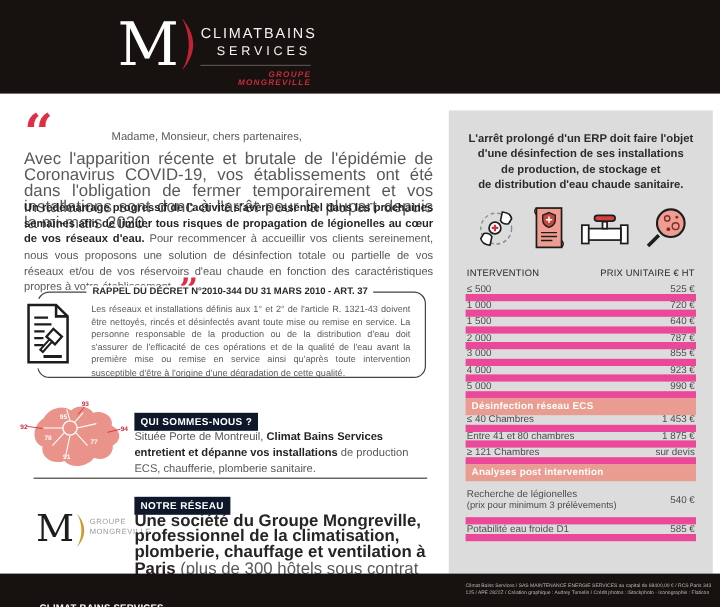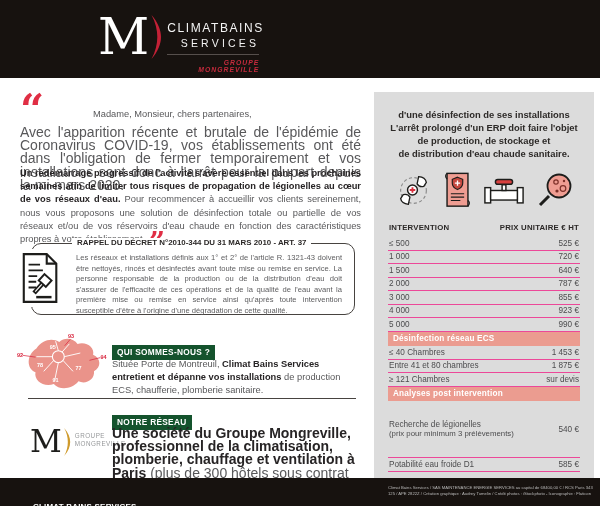--- a/index.html
+++ b/index.html
@@ -31,44 +31,44 @@
           border:1.5px solid #474340;border-radius:10px;}
   .decree-title{position:absolute;left:40px;top:-6px;background:#fff;padding:0 5px;
                 font-size:7.9px;font-weight:bold;color:#2b2827;white-space:nowrap;}
   .decree-icon{position:absolute;left:-16px;top:5px;width:50px;height:58px;background:#fff;
                display:flex;align-items:center;justify-content:center;}
   .decree-body{position:absolute;left:44px;top:9px;width:266px;font-size:7.6px;line-height:10.6px;
                color:#5c5c5e;text-align:justify;}
   
   .map{position:absolute;left:16px;top:332px;width:92px;height:64px;}
   .map text{font-family:"Liberation Sans",sans-serif;font-weight:bold;}
-  .badge{display:inline-block;background:#14532d;color:#fff;font-weight:bold;font-size:8.3px;
+  .badge{display:inline-block;background:#0f172a;color:#fff;font-weight:bold;font-size:8.3px;
          padding:2px 5px 2.5px;letter-spacing:0.3px;}
   .about-badge{position:absolute;left:112px;top:341px;}
   .about-text{position:absolute;left:112px;top:358px;width:252px;font-size:9.3px;line-height:13.2px;}
   .divider{position:absolute;left:28px;top:398px;width:328px;height:1px;background:#474340;}
   .net-badge{position:absolute;left:112px;top:411px;}
   .net-text{position:absolute;left:112px;top:427px;width:254px;font-size:14px;line-height:13.2px;}
   .gm-logo{position:absolute;left:30px;top:424px;display:flex;align-items:flex-start;}
   .gm-m{font-family:"DejaVu Serif",serif;font-size:31px;line-height:34px;color:#1d1d1b;}
   .gm-swoosh{margin:4px 1px 0 1px;}
   .gm-text{margin-left:3px;margin-top:8px;font-size:6.3px;letter-spacing:0.5px;color:#96989a;line-height:7.5px;}
   
   .panel{position:absolute;left:374px;top:92px;width:220px;height:386px;background:#dcdcdc;}
   .panel-head{margin:16px 12px 0;text-align:center;font-weight:bold;font-size:9.4px;
               line-height:13px;color:#2d2a28;}
   .icons{display:flex;justify-content:center;align-items:center;gap:11px;margin-top:10px;height:40px;}
   .tbl{margin:11px 14px 0;}
-  .thead{display:flex;justify-content:space-between;font-weight:bold;font-size:7.8px;
+  .thead{display:flex;justify-content:space-between;font-weight:normal;font-size:7.8px;
          color:#2b2827;padding:2px 1px 5px;letter-spacing:0.2px;}
   .tsec{background:#eb9c90;color:#fff;font-weight:bold;font-size:8.2px;padding:2.5px 5px 3px;
         letter-spacing:0.2px;}
   .trow{display:flex;justify-content:space-between;align-items:center;height:13.5px;
-        border-bottom:1px solid #ec4899;font-size:8.2px;color:#4c4c4e;padding:0 1px;box-sizing:border-box;}
-  .trow.two{height:auto;padding:19px 1px;}
+        border-bottom:6px solid #ec4899;font-size:8.2px;color:#4c4c4e;padding:0 1px;box-sizing:border-box;}
+  .trow.two{height:auto;padding:6px 1px;}
   .tsub{display:block;font-size:7.8px;line-height:9px;}
   .tprice{white-space:nowrap;}
   
   .ftr{position:absolute;left:0;top:478px;width:600px;height:28px;background:#17120f;color:#fff;}
   .ftr-co{position:absolute;left:33px;top:4px;font-weight:bold;font-size:8px;letter-spacing:0.2px;margin-top:20px;}
   .ftr-addr{position:absolute;left:33px;top:14.5px;font-size:7.8px;color:#e9e9e9;white-space:nowrap;}
   .ftr-addr .b{font-weight:bold;color:#fff;}
   .ftr-legal{position:absolute;left:388px;top:7px;width:206px;font-size:4.2px;line-height:6px;
              color:#b9b9b9;white-space:nowrap;overflow:hidden;}
 </style>
@@ -150,22 +150,22 @@
       <div>GROUPE</div>
       <div>MONGREVILLE</div>
     </div>
   </div>
   <div class="net-text">
     <span class="b">Une société du Groupe Mongreville, professionnel de la climatisation, plomberie, chauffage et ventilation à Paris</span><span> (plus de 300 hôtels sous contrat de maintenance).</span>
   </div>
 
   <div class="panel">
     <div class="panel-head">
+      <div>L'arrêt prolongé d'un ERP doit faire l'objet</div>
       <div>d'une désinfection de ses installations</div>
-      <div>L'arrêt prolongé d'un ERP doit faire l'objet</div>
       <div>de production, de stockage et</div>
       <div>de distribution d'eau chaude sanitaire.</div>
     </div>
     <div class="icons">
       <svg width="37" height="37" viewBox="0 0 36 36">
         <circle cx="18" cy="18" r="12.5" fill="none" stroke="#8a8a8a" stroke-width="1.1" stroke-dasharray="3 2.4"></circle>
         <path d="M23,4.5 q6.5,0.5 7.5,5.5 l-2.5,4 q-4.5,1 -6.5,-2.5 z" fill="#fff" stroke="#1d1d1b" stroke-width="1.3"></path>
         <path d="M13,31.5 q-6.5,-0.5 -7.5,-5.5 l2.5,-4 q4.5,-1 6.5,2.5 z" fill="#fff" stroke="#1d1d1b" stroke-width="1.3"></path>
         <circle cx="17" cy="17.5" r="4.8" fill="#fff" stroke="#1d1d1b" stroke-width="1.4"></circle>
         <path d="M17,14.8 v5.4 M14.3,17.5 h5.4" stroke="#d8303f" stroke-width="1.8"></path>

